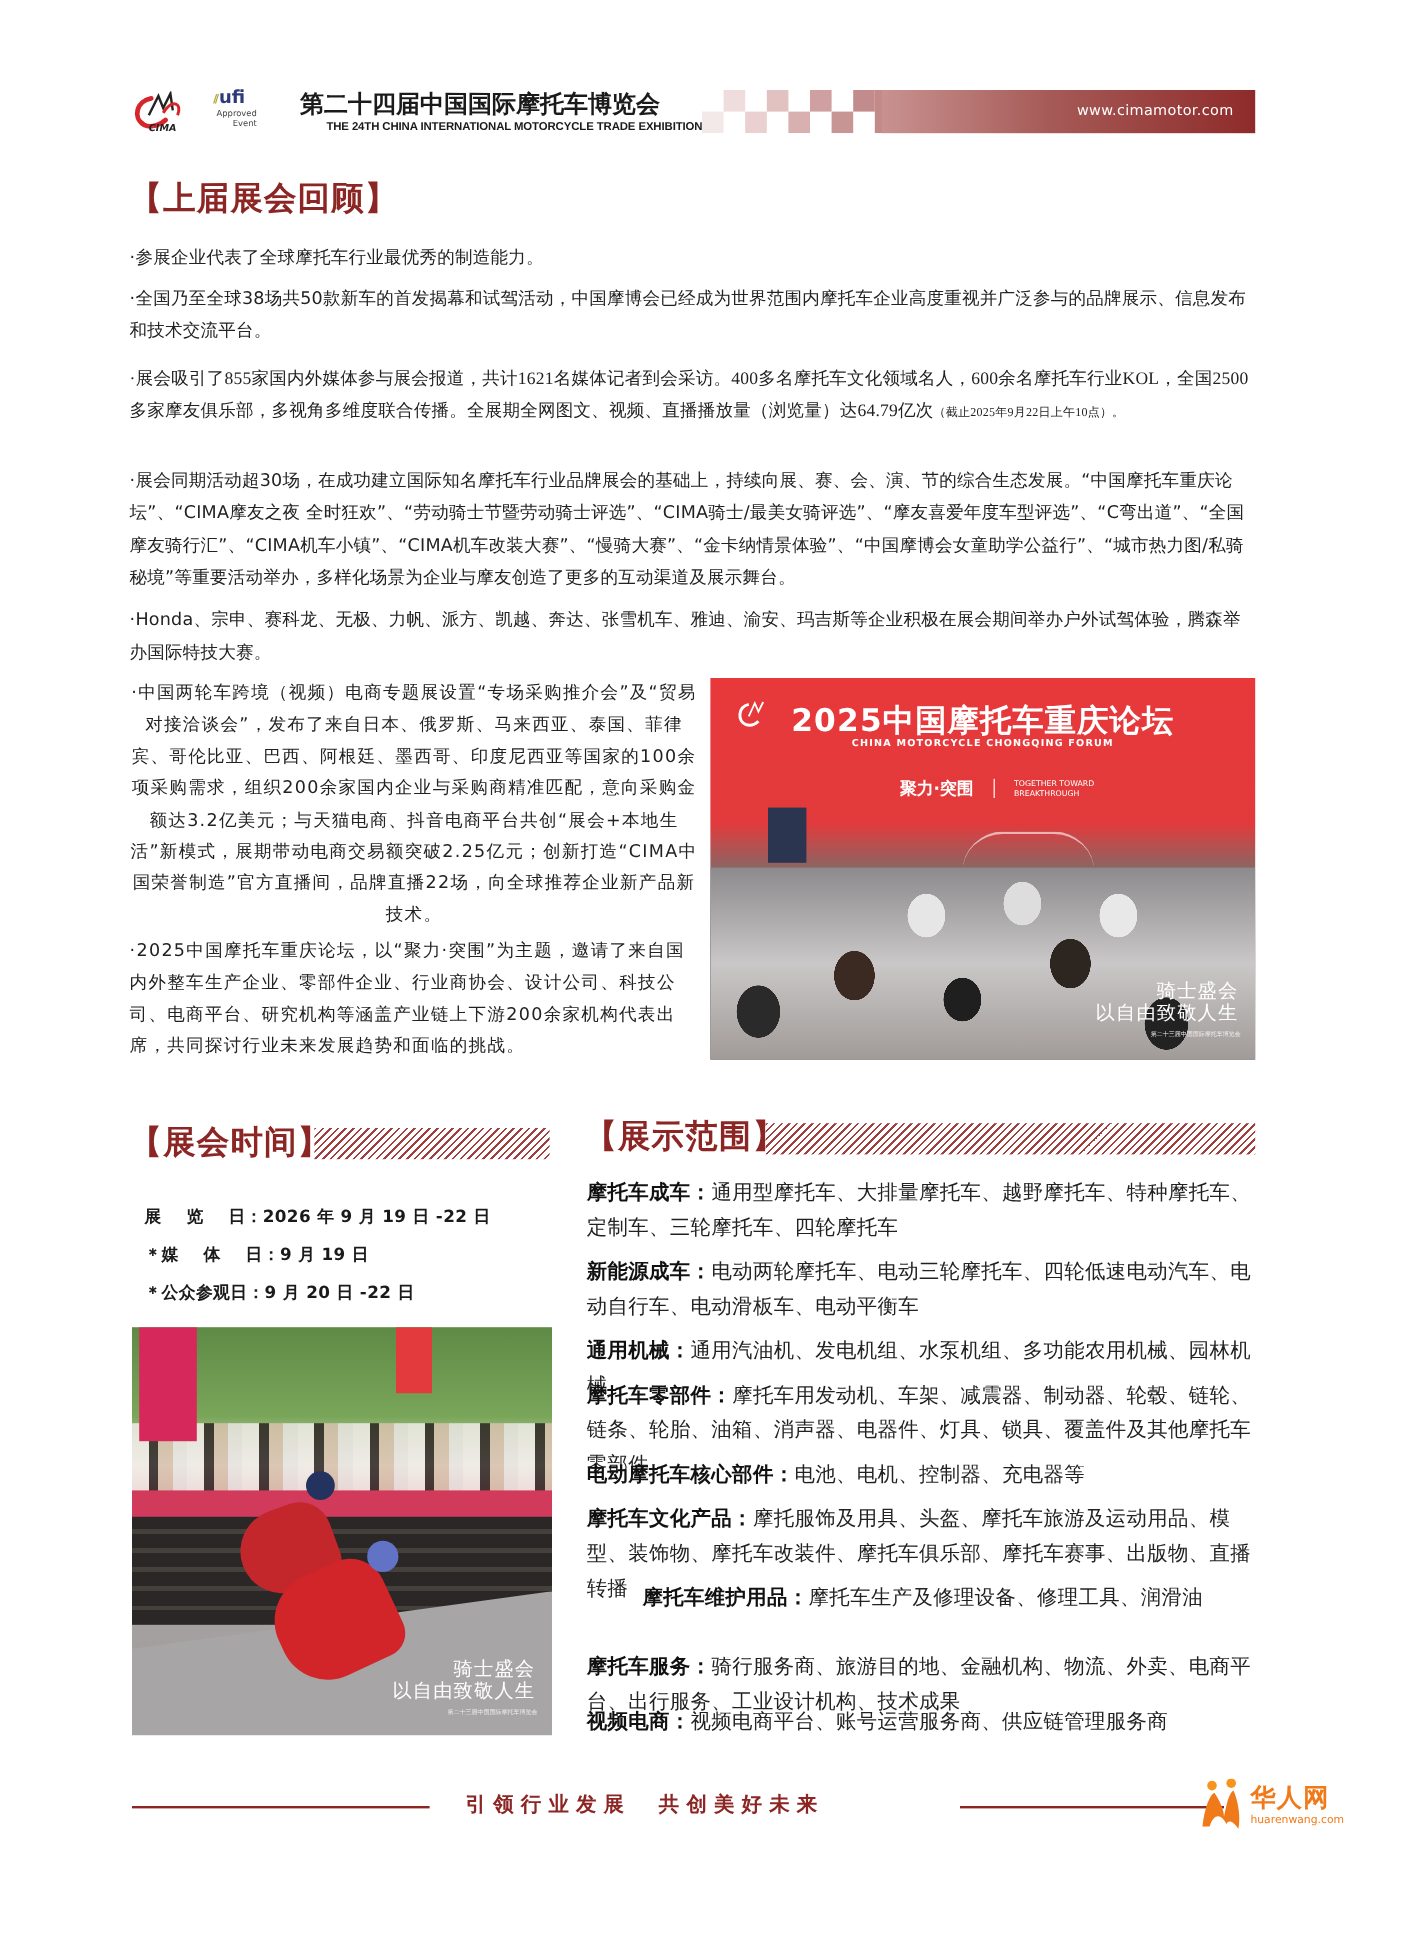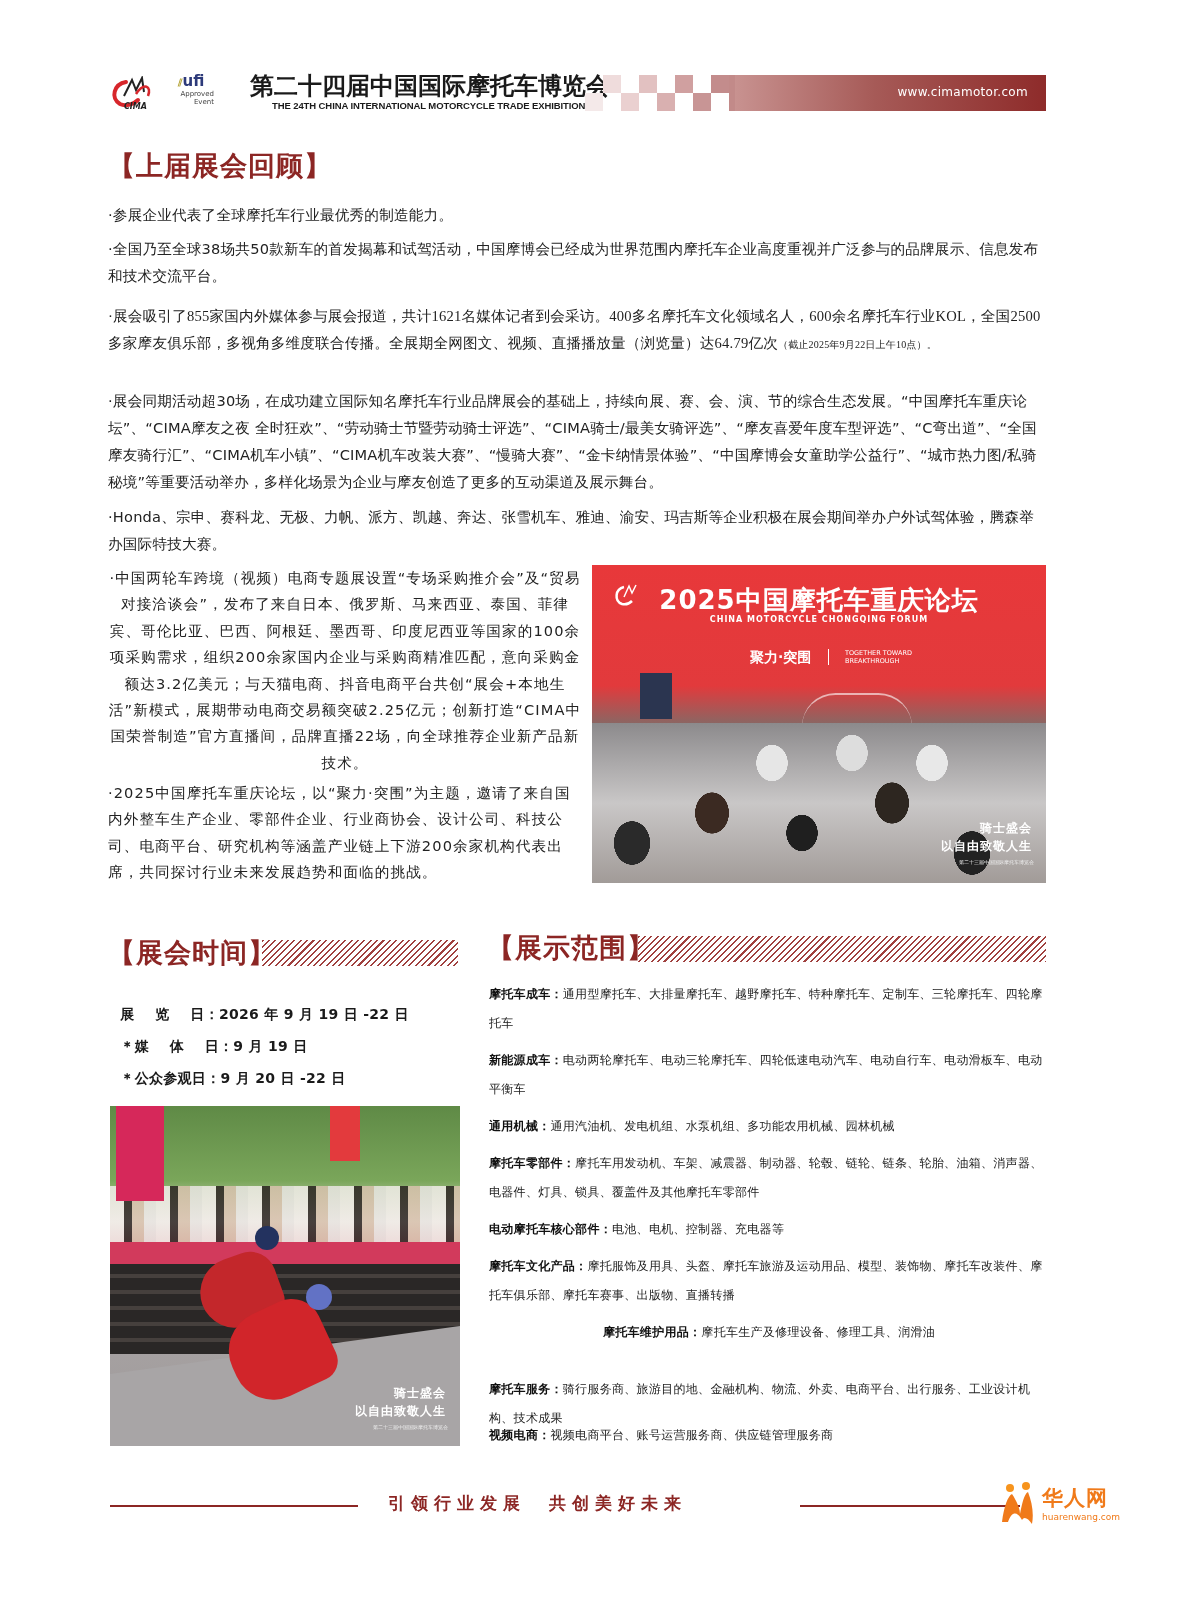--- a/index.html
+++ b/index.html
@@ -5,21 +5,21 @@
   html, body { margin: 0; padding: 0; background: #ffffff; }
   body { width: 1190px; height: 1615px; position: relative; overflow: hidden;
          font-family: "DejaVu Sans", "Liberation Sans", sans-serif; color: #222; }
   .abs { position: absolute; }
 
   
   .logo-cima { left: 108px; top: 76px; width: 60px; height: 34px; }
   .logo-ufi { left: 178px; top: 74px; width: 36px; height: 34px; }
   .ufi-text { font-size: 15px; color: #2d3a7a; font-weight: bold; line-height: 14px; }
   .ufi-small { font-size: 7px; color: #444; line-height: 8px; text-align: right; }
-  .hdr-title { left: 250px; top: 74px; font-size: 24px; font-weight: bold; color: #1a1a1a; letter-spacing: 0px; line-height: 24px; }
+  .hdr-title { left: 250px; top: 74px; font-size: 20px; font-weight: bold; color: #1a1a1a; letter-spacing: 0px; line-height: 24px; }
   .hdr-sub { left: 250px; top: 100px; font-size: 9.5px; font-weight: bold; color: #1a1a1a; letter-spacing: -0.1px; font-family: "Liberation Sans", sans-serif; margin-left: 22px; }
   .checker { left: 585px; top: 75px; width: 150px; height: 36px; }
   .banner { left: 735px; top: 75px; width: 311px; height: 36px;
             background: linear-gradient(90deg, #c89290 0%, #a65a57 45%, #8e2b2a 100%); }
   .banner-url { position: absolute; right: 18px; top: 10px; font-size: 12px; color: #fff; letter-spacing: 0.3px; font-family: "DejaVu Sans", sans-serif; }
 
   
   .sec-h { font-size: 27px; font-weight: bold; color: #8c2624; letter-spacing: 1px; line-height: 32px; }
   .hatch { height: 26px;
            background: repeating-linear-gradient(135deg, #a0403e 0px, #a0403e 1.5px, #ffffff 1.5px, #ffffff 4.5px); }
@@ -43,21 +43,21 @@
                 radial-gradient(ellipse 28px 34px at 120px 90px, #3b2a22 60%, transparent 61%),
                 radial-gradient(ellipse 26px 30px at 210px 110px, #1f1f1f 60%, transparent 61%),
                 radial-gradient(ellipse 28px 34px at 300px 80px, #2d2620 60%, transparent 61%),
                 radial-gradient(ellipse 30px 36px at 380px 130px, #222 60%, transparent 61%),
                 radial-gradient(ellipse 26px 30px at 180px 40px, #e6e6e6 60%, transparent 61%),
                 radial-gradient(ellipse 26px 30px at 260px 30px, #dddddd 60%, transparent 61%),
                 radial-gradient(ellipse 26px 30px at 340px 40px, #e8e8e8 60%, transparent 61%),
                 linear-gradient(180deg, #8c8a8c 0%, #c9c7c7 50%, #a19b98 100%); }
   .podium { position: absolute; left: 48px; top: 108px; width: 32px; height: 46px; background: #2b3550; }
   .screen-bike { position: absolute; left: 210px; top: 128px; width: 110px; height: 40px; border-radius: 40px 40px 10px 10px; border-top: 2px solid rgba(255,255,255,0.6); }
-  .cap-main { position: absolute; right: 14px; font-size: 12px; color: #fff; font-weight: bold; letter-spacing: 1px; }
+  .cap-main { position: absolute; right: 14px; font-size: 16px; color: #fff; font-weight: normal; letter-spacing: 1px; }
   .cap-small { position: absolute; right: 12px; font-size: 5px; color: #eee; }
 
   .photo-race { left: 110px; top: 1106px; width: 350px; height: 340px; overflow: hidden;
                 background: linear-gradient(180deg, #5f8a46 0%, #7aa65a 22%, #e7e0da 34%, #d24663 44%, #3a3634 52%, #5a5554 62%, #a7a2a2 68%, #9c9899 100%); }
   .race-crowd { position: absolute; left: 0; right: 0; top: 80px; height: 60px;
                 background: repeating-linear-gradient(90deg, #f1ede8 0 14px, #2b2421 14px 22px, #d8c2ad 22px 34px, #e9e6e2 34px 46px); opacity: 0.85; }
   .race-barrier { position: absolute; left: 0; right: 0; top: 136px; height: 22px; background: #d23a5c; }
   .race-tires { position: absolute; left: 0; right: 0; top: 158px; height: 90px;
                 background: repeating-linear-gradient(0deg, #2a2726 0 12px, #46403d 12px 16px); }
   .race-track { position: absolute; left: 0; right: 0; top: 220px; bottom: 0; background: #a8a5a6; clip-path: polygon(0 40%, 100% 0, 100% 100%, 0 100%); }
@@ -65,21 +65,21 @@
   .bike2 { position: absolute; left: 120px; top: 200px; width: 100px; height: 90px; background: #d1252a; border-radius: 40px 30px 20px 40px; transform: rotate(-25deg); }
   .rider1 { position: absolute; left: 145px; top: 120px; width: 24px; height: 24px; border-radius: 50%; background: #23325f; }
   .rider2 { position: absolute; left: 196px; top: 178px; width: 26px; height: 26px; border-radius: 50%; background: #6272c5; }
   .flag1 { position: absolute; left: 6px; top: 0; width: 48px; height: 95px; background: #d6285a; }
   .flag2 { position: absolute; left: 220px; top: 0; width: 30px; height: 55px; background: #e33a3d; }
 
   
   .sched { font-size: 14px; font-weight: bold; color: #1a1a1a; line-height: 18px; white-space: pre; letter-spacing: 0.3px; }
 
   
-  .scope { font-size: 12px; line-height: 29px; color: #222; letter-spacing: 0.3px; }
+  .scope { font-size: 17px; line-height: 29px; color: #222; letter-spacing: 0.3px; }
   .scope b { font-weight: bold; color: #111; }
 
   
   .f-line { height: 1.5px; background: #8c2624; }
   .f-slogan { font-size: 17px; color: #8c2624; letter-spacing: 6px; font-weight: bold; }
   .hr-logo-cn { font-size: 21px; font-weight: bold; color: #f07a1a; letter-spacing: 1px; }
   .hr-logo-en { font-size: 9px; color: #f07a1a; }
 </style>
 </head>
 <body>

